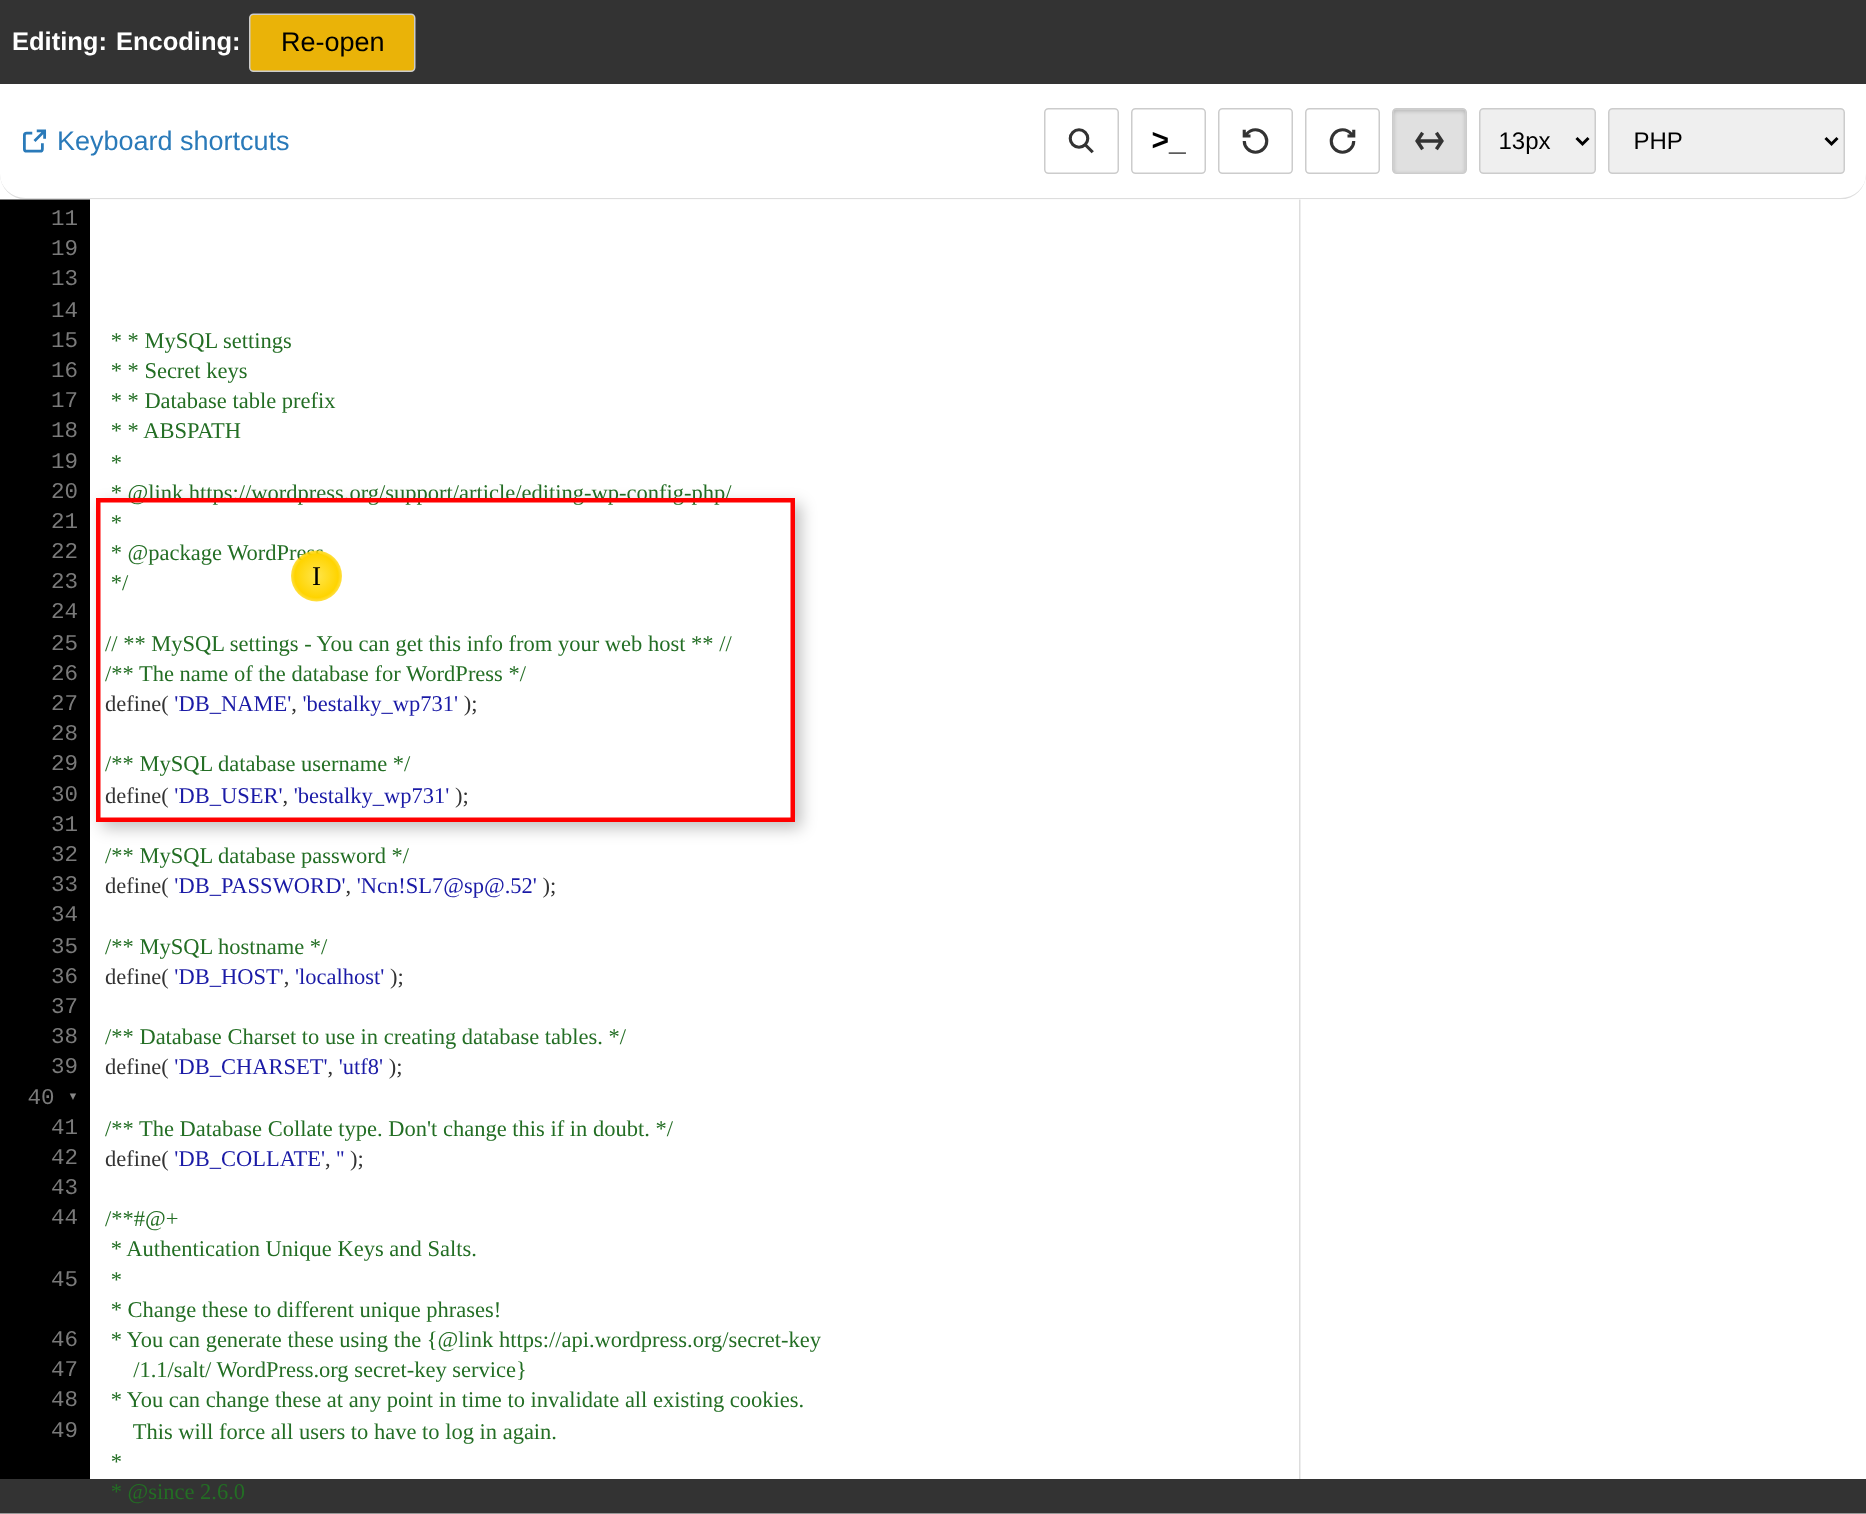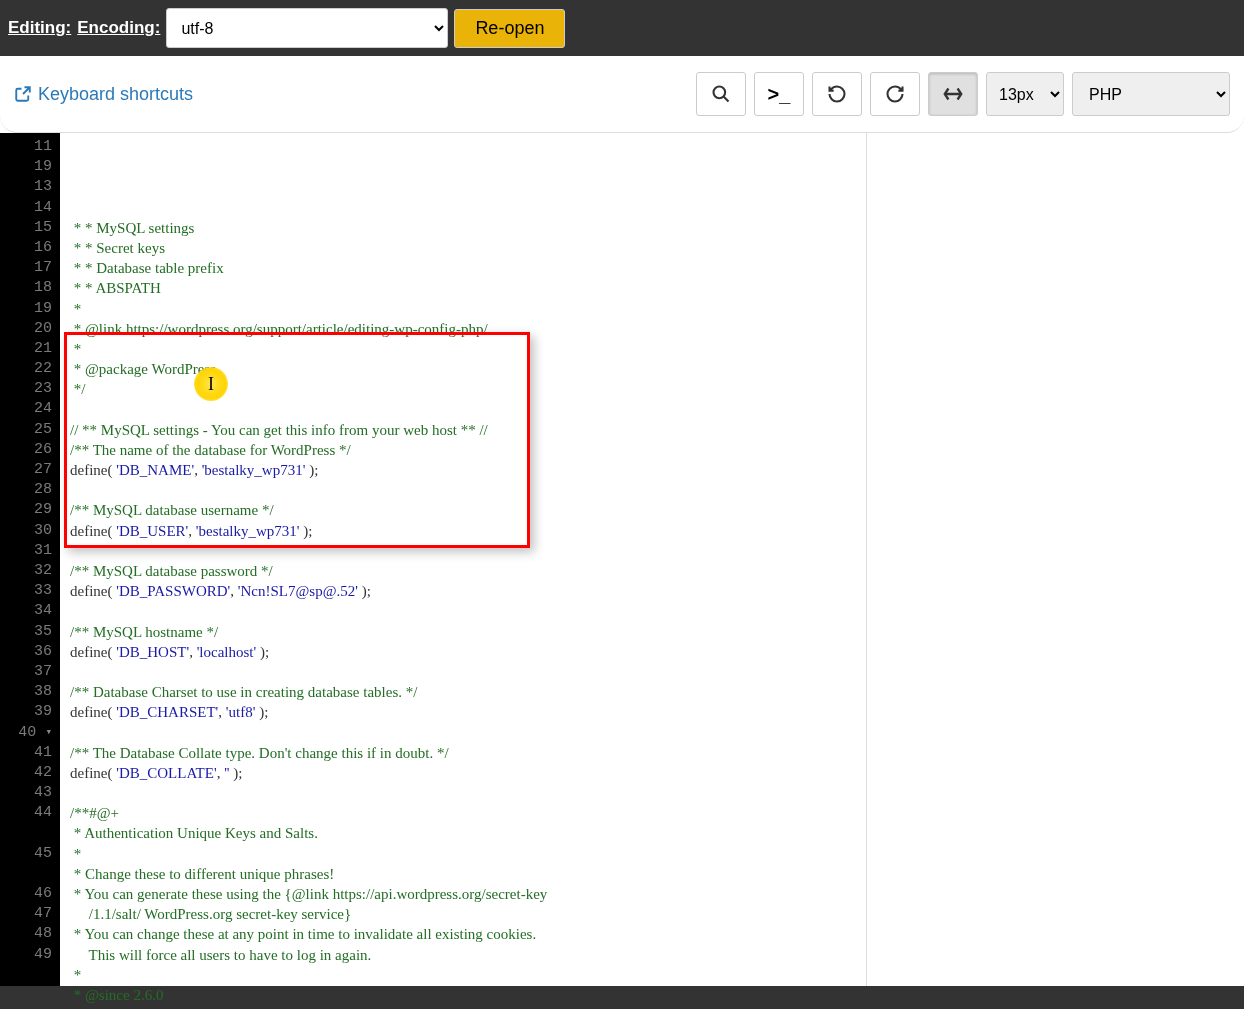--- a/index.html
+++ b/index.html
@@ -13,21 +13,21 @@
 .topbar {
   background: #333;
   padding: 6px 8px;
   display: flex;
   align-items: center;
   gap: 6px;
   color: #fff;
   font-weight: bold;
   height: 56px;
 }
-.topbar label { font-size: 17px; text-decoration: underline; }
+.topbar label { font-size: 17px; }
 .topbar input[type="text"] {
   font-size: 18px;
   font-weight: bold;
   padding: 8px 10px;
   border: none;
   border-radius: 3px;
   background: #fff;
   color: #333;
 }
 .path-input { width: 258px; }
@@ -150,23 +150,20 @@
   height: 24px;
   width: 100%;
 }
 </style>
 </head>
 <body>
 
 <div class="topbar">
   <label>Editing:</label>
   <label>Encoding:</label>
-  <select class="enc-select">
-    <option>utf-8</option>
-  </select>
   <button class="reopen-btn">Re-open</button>
 </div>
 
 <div class="toolbar">
   <a href="#" class="kb-link">
     <svg viewBox="0 0 24 24" fill="none" stroke="#2a7ab9" stroke-width="2.5">
         <path d="M14 3h7v7M21 3l-9 9M10 5H5a2 2 0 00-2 2v12a2 2 0 002 2h12a2 2 0 002-2v-5"></path>
       </svg>
     <span>Keyboard shortcuts</span>
   </a>

